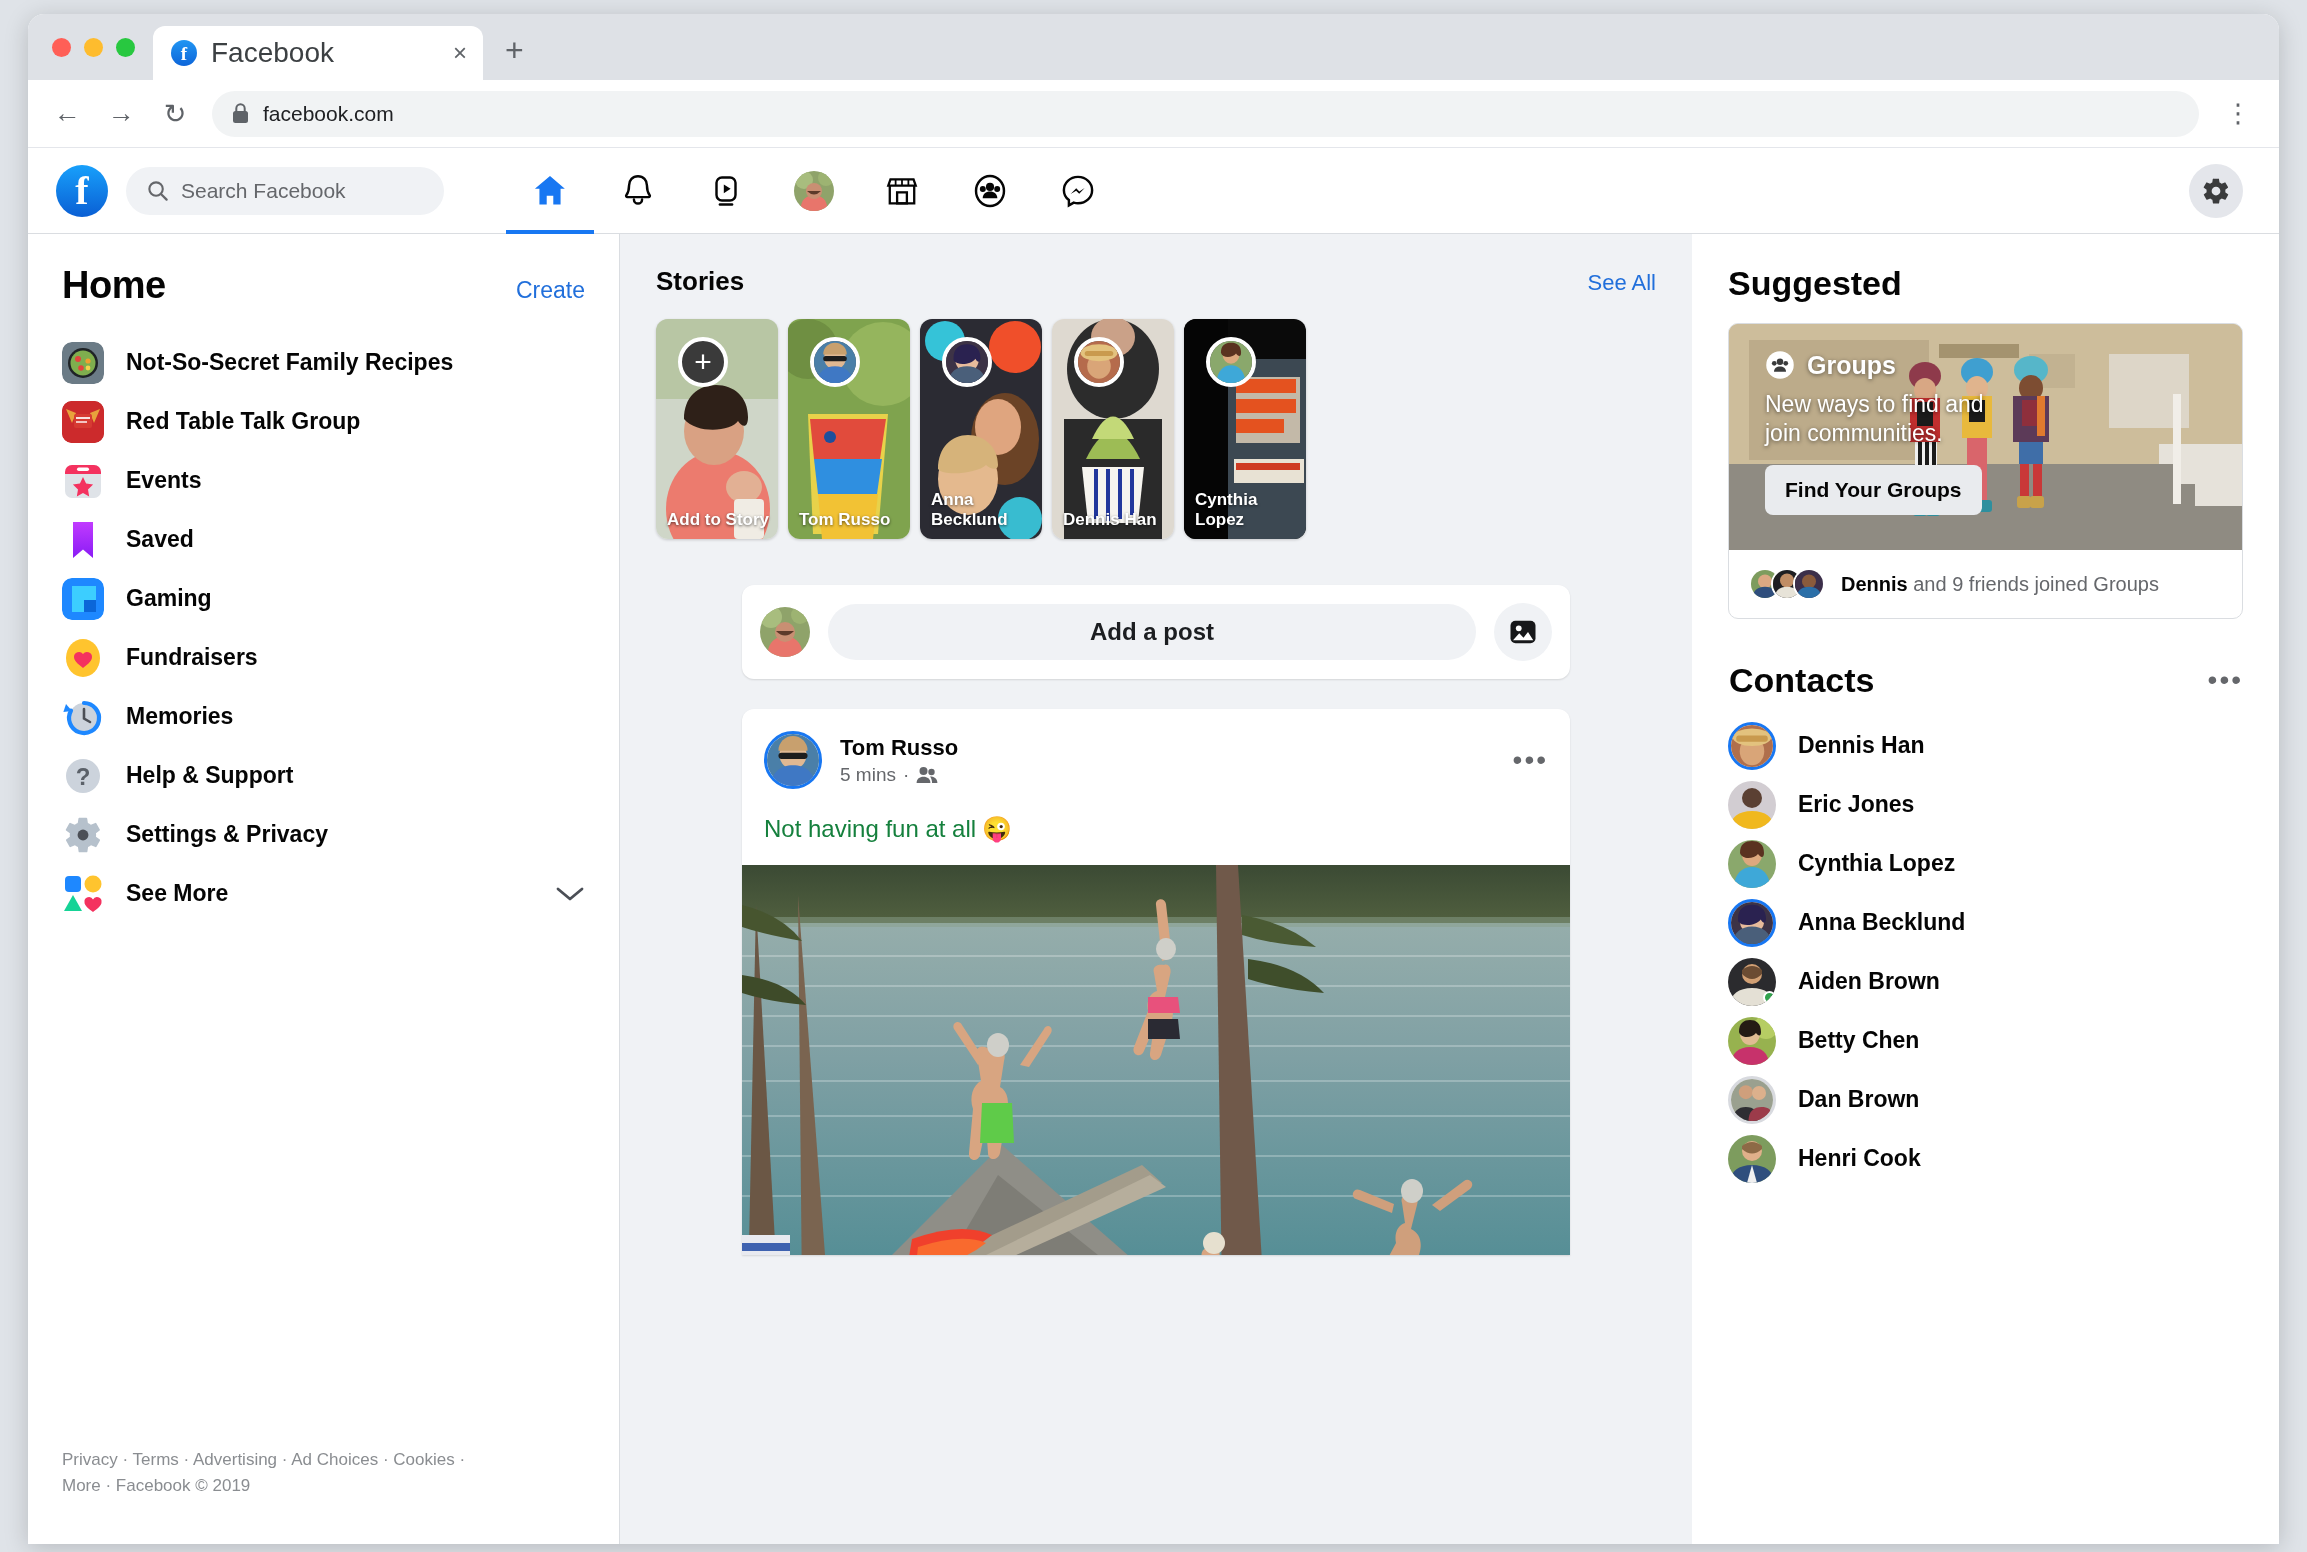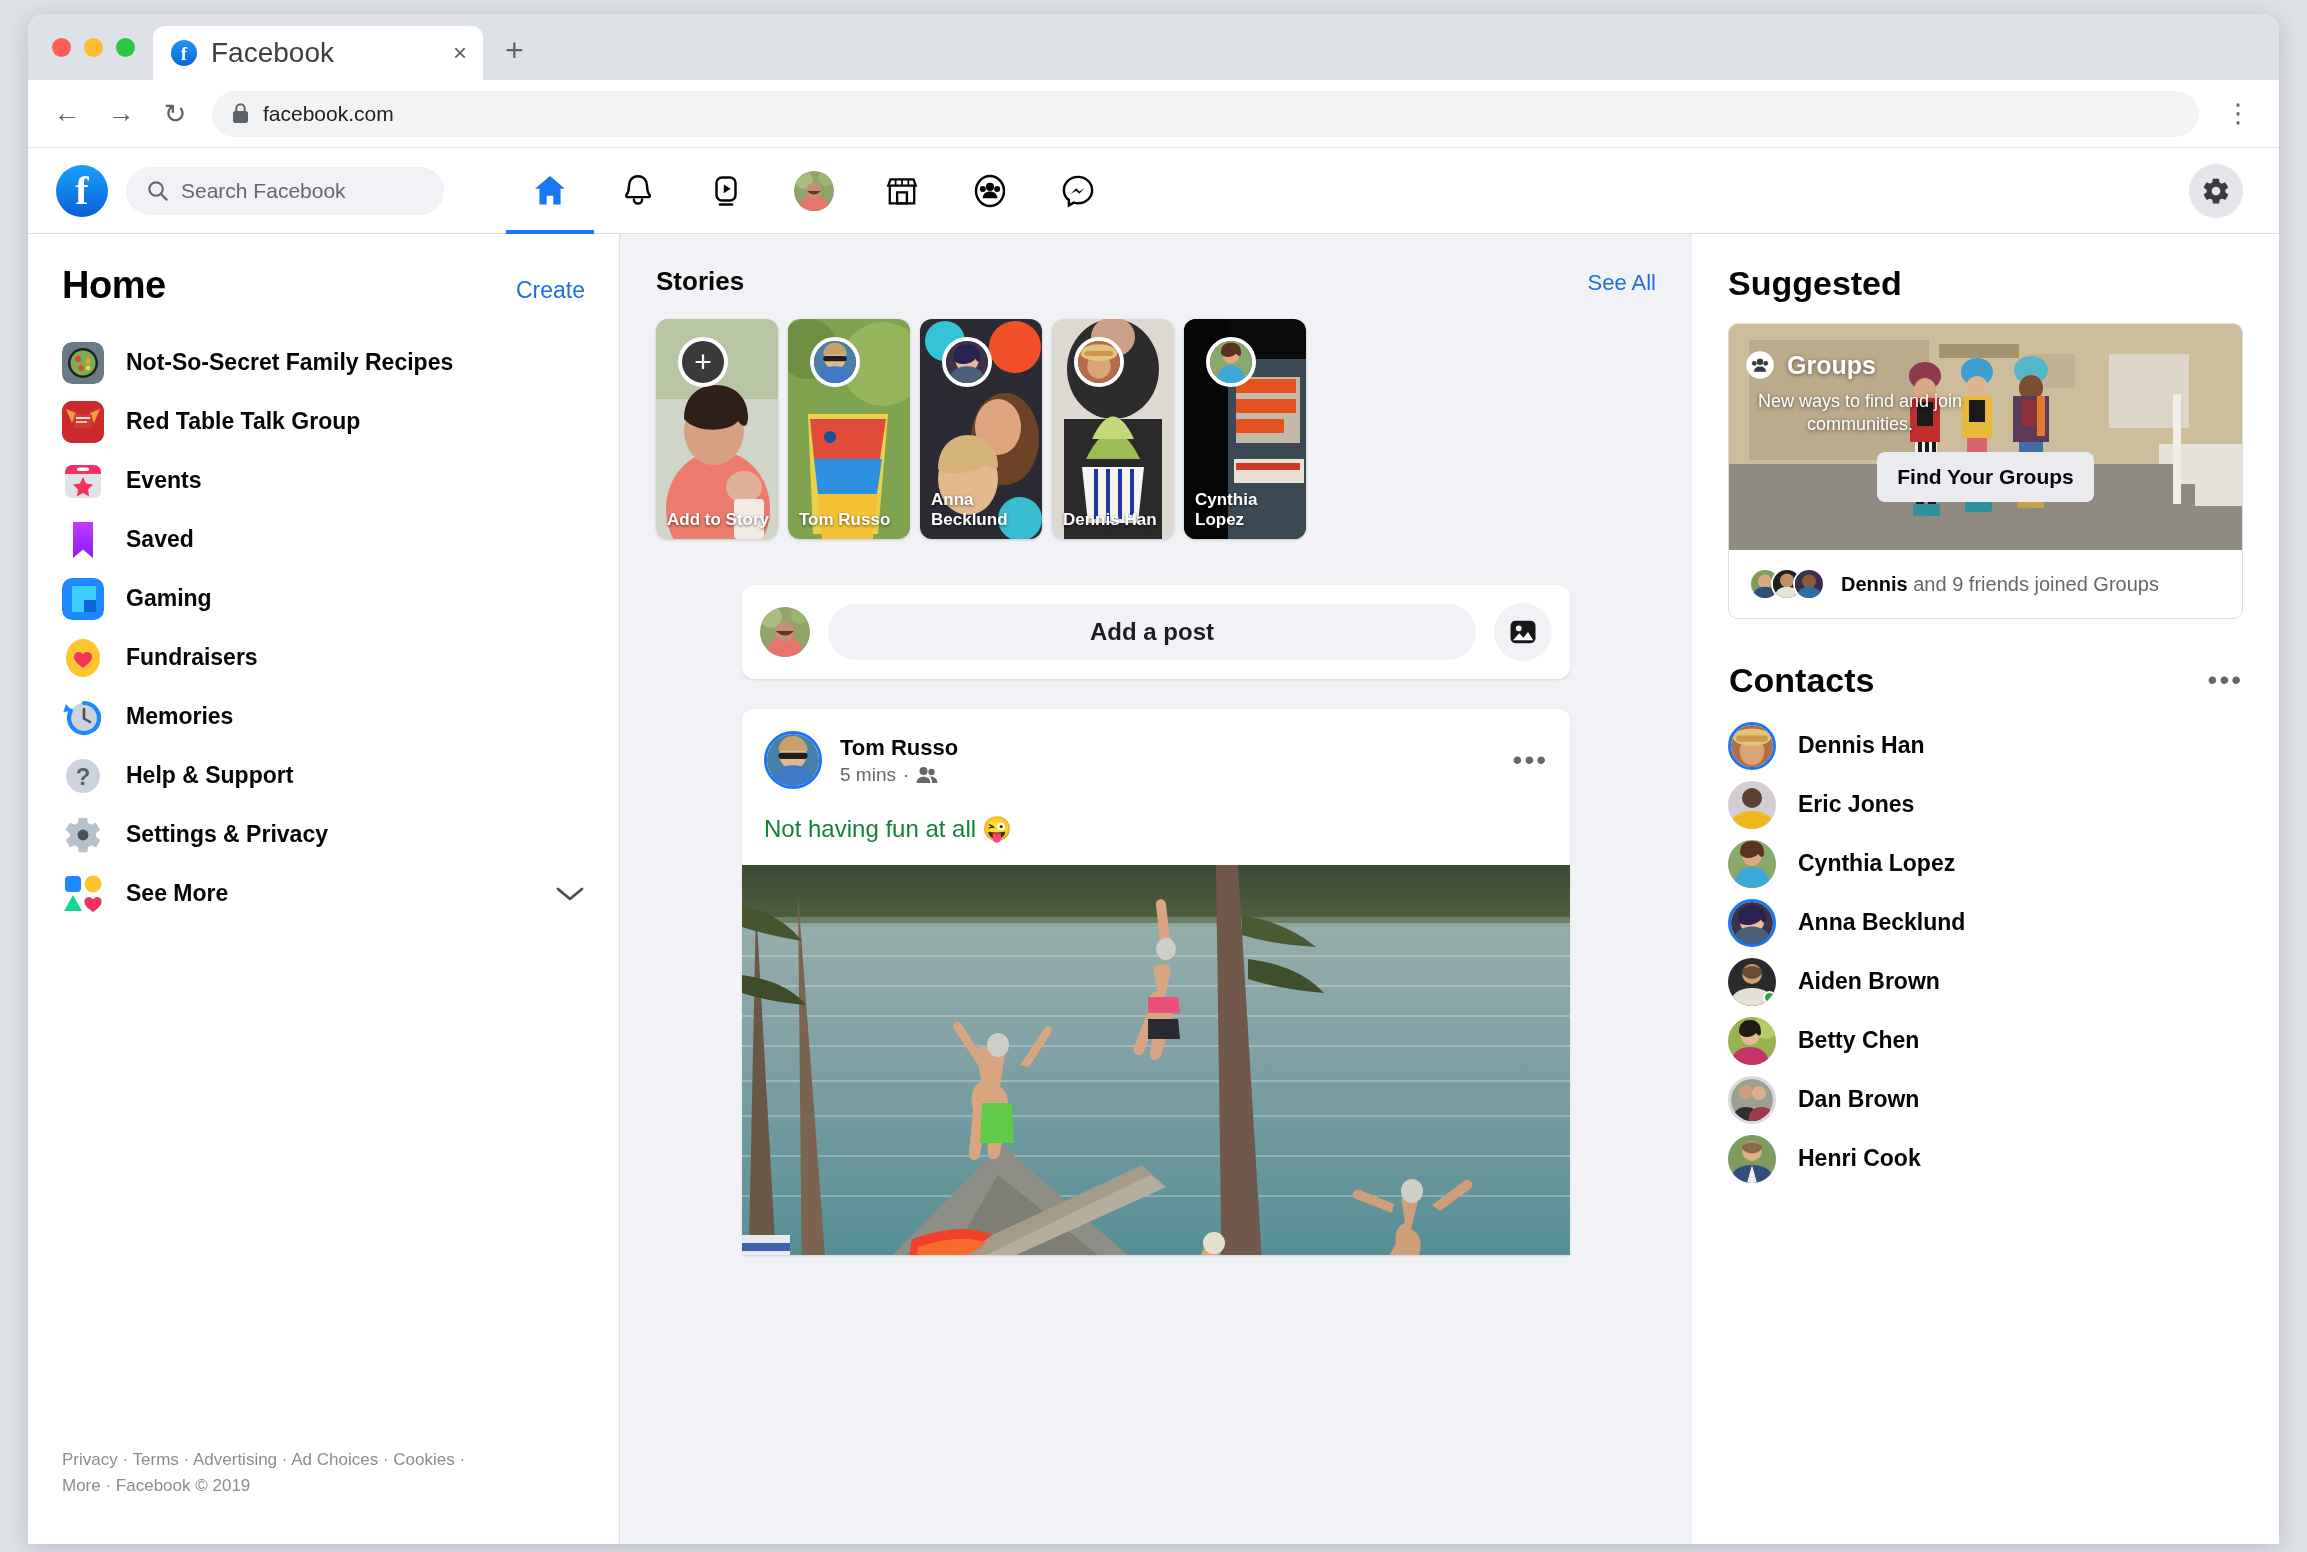--- a/index.html
+++ b/index.html
@@ -156,24 +156,24 @@
   .post-author { font-size: 22px; font-weight: bold; color: #050505; }
   .post-meta { font-size: 19px; color: #65676b; display: flex; align-items: center; gap: 7px; margin-top: 3px; }
   .post-dots { margin-left: auto; color: #65676b; font-size: 28px; letter-spacing: 2px; cursor: pointer; line-height: .6; }
   .post-text { font-size: 24px; color: #15803d; margin: 26px 0 22px 0; }
   .post-img { width: calc(100% + 44px); margin-left: -22px; height: 390px; position: relative; overflow: hidden; }
   
   .rightbar { width: 587px; background: #fff; padding: 30px 36px 0 36px; flex-shrink: 0; }
   .rb-title { font-size: 34px; font-weight: bold; color: #050505; margin-bottom: 20px; }
   .sug-card { border: 1px solid #dadde1; border-radius: 10px; overflow: hidden; }
   .sug-media { height: 226px; position: relative; }
-  .sug-overlay { position: absolute; inset: 0; padding: 26px 16px; text-align: center; }
+  .sug-overlay { position: absolute; inset: 0; padding: 26px 36px; }
   .sug-badge { display: flex; align-items: center; gap: 12px; margin-bottom: 10px; }
   .sug-badge-label { color: #fff; font-size: 25px; font-weight: bold; text-shadow: 0 1px 4px rgba(0,0,0,.5); }
-  .sug-sub { color: #fff; font-size: 18px; line-height: 1.28; text-shadow: 0 1px 4px rgba(0,0,0,.6); max-width: 230px; }
+  .sug-sub { color: #fff; font-size: 23px; line-height: 1.28; text-shadow: 0 1px 4px rgba(0,0,0,.6); max-width: 230px; }
   .sug-btn {
     margin-top: 16px; display: inline-block; background: #e9ebee; color: #050505;
     font-size: 21px; font-weight: bold; padding: 13px 20px; border-radius: 8px; cursor: pointer;
   }
   .sug-foot { display: flex; align-items: center; gap: 16px; padding: 18px 20px; }
   .facepile { display: flex; }
   .facepile .f { width: 32px; height: 32px; border-radius: 50%; border: 2px solid #fff; overflow: hidden; margin-left: -10px; }
   .facepile .f:first-child { margin-left: 0; }
   .sug-foot-text { font-size: 20px; color: #65676b; }
   .sug-foot-text b { color: #050505; font-weight: bold; }

